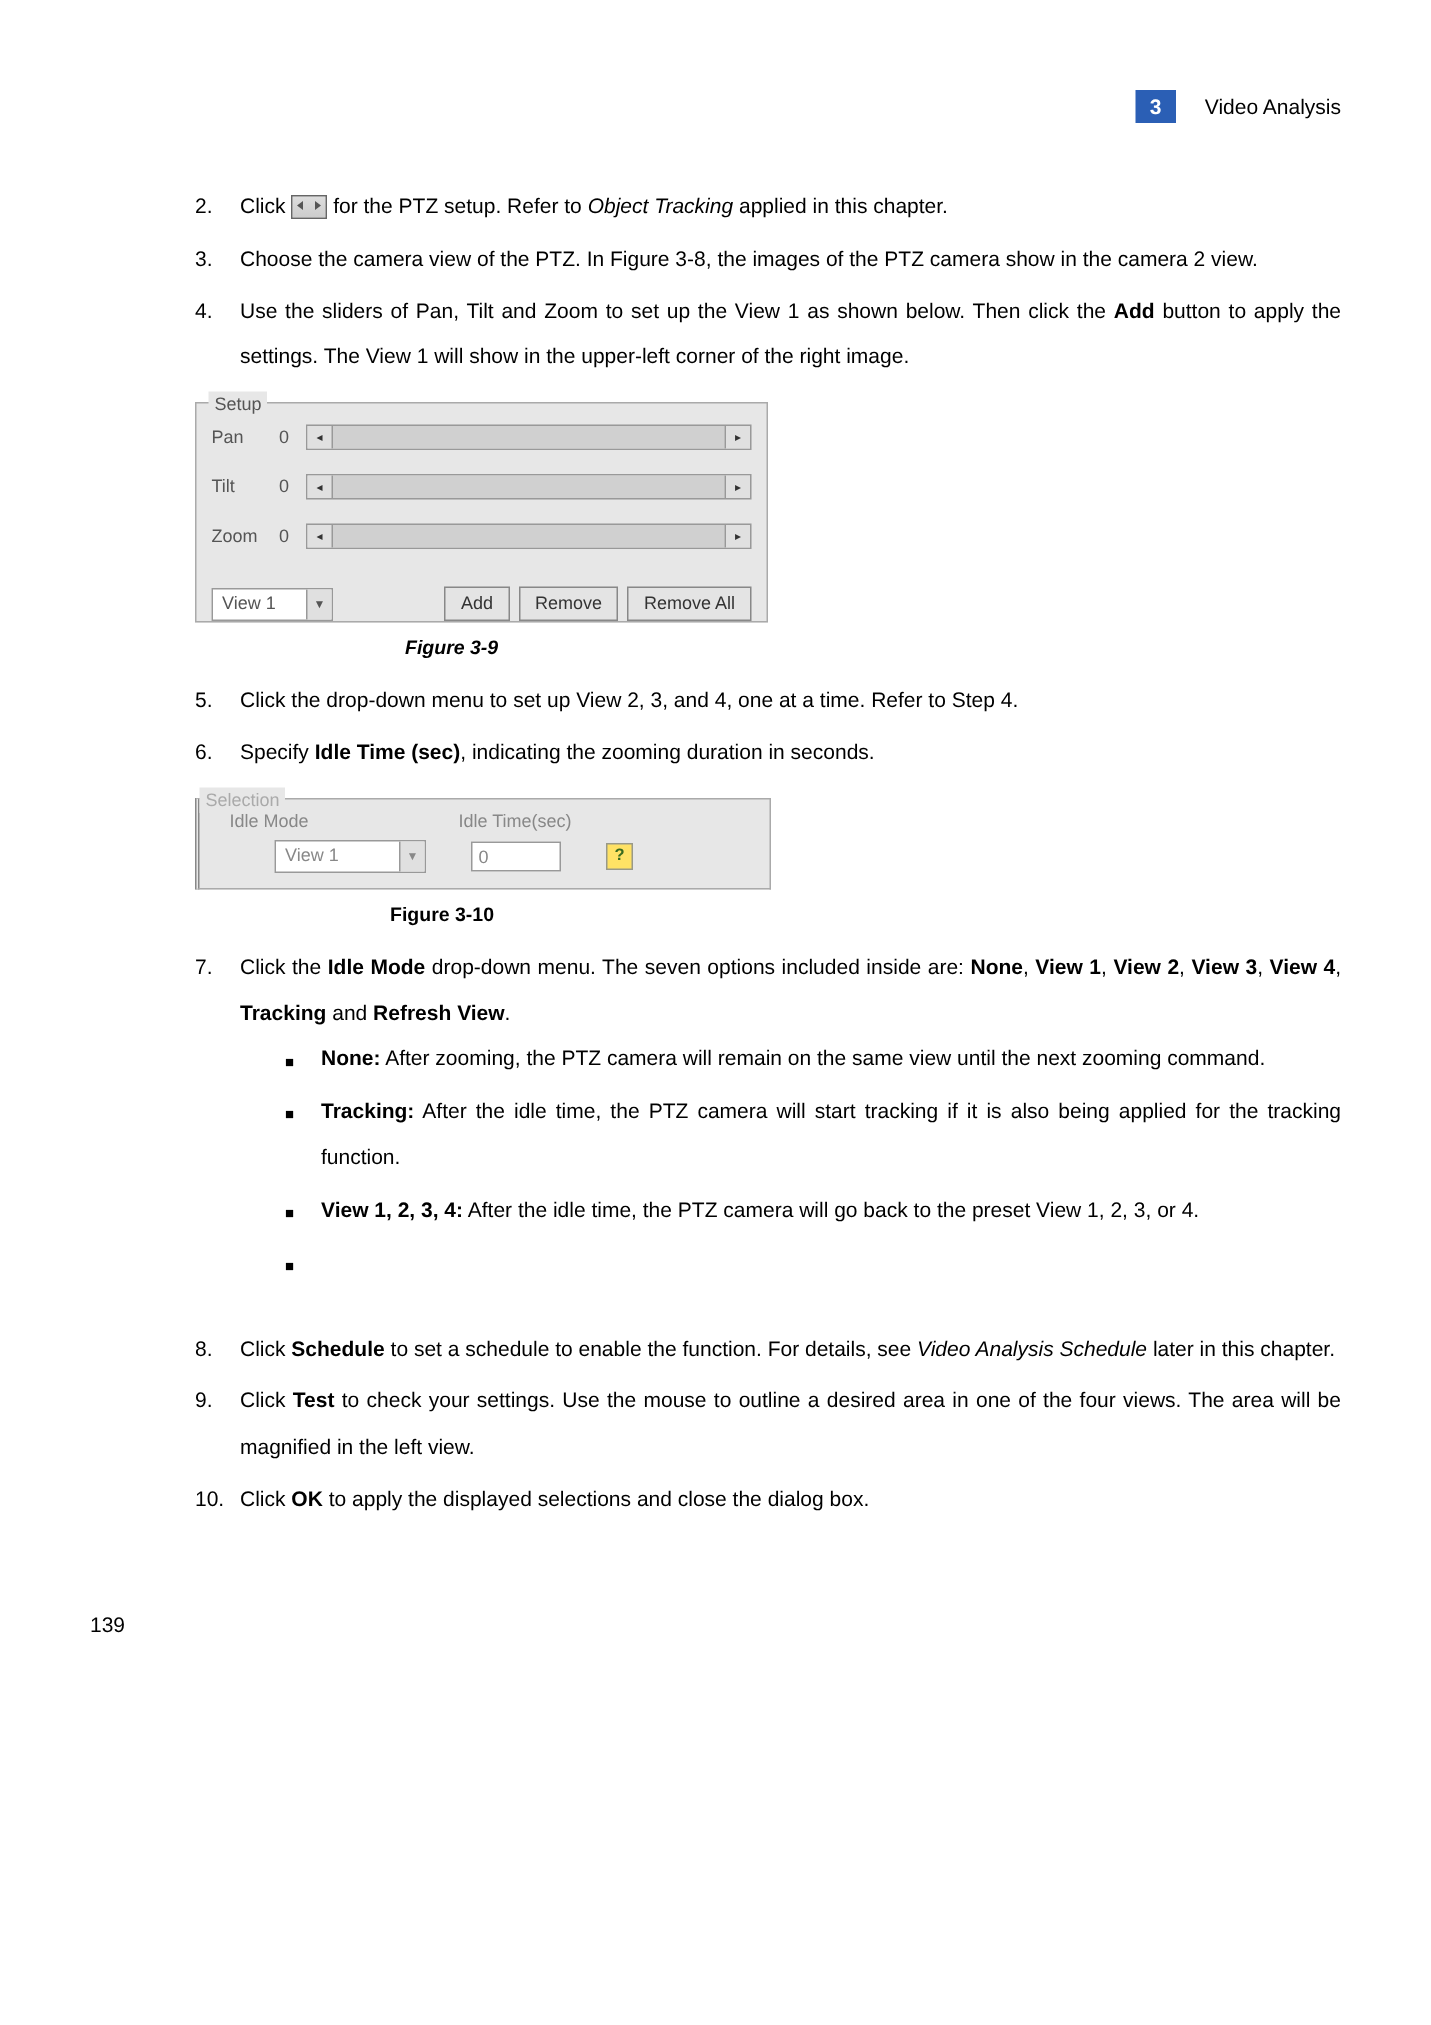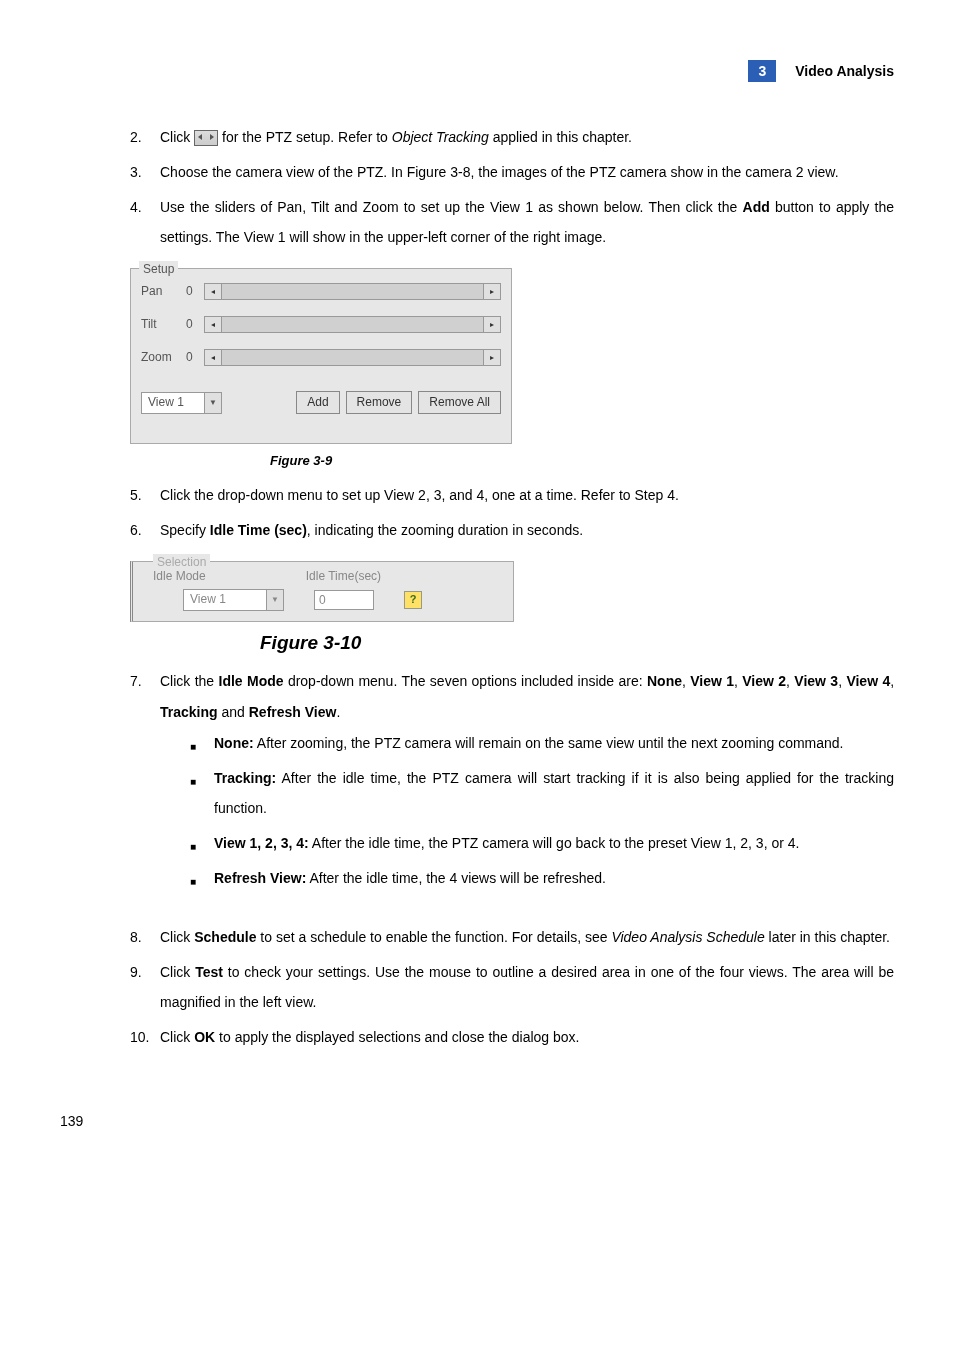--- a/index.html
+++ b/index.html
@@ -21,21 +21,21 @@
   .header-box {
     display: inline-block;
     background: #2b5fb5;
     color: #fff;
     padding: 3px 10px;
     margin-right: 15px;
     font-weight: bold;
   }
   .header-text {
     display: inline-block;
-    font-weight: bold;
+    font-weight: normal;
   }
   .content {
     margin-left: 70px;
     line-height: 2.2;
     text-align: justify;
   }
   .list-item {
     display: flex;
     margin-bottom: 4px;
   }
@@ -77,21 +77,21 @@
   .italic { font-style: italic; }
   .figure-wrap {
     margin: 15px 0 10px 0;
     line-height: 1.4;
   }
   
   .setup-box {
     width: 360px;
     border: 1px solid #aaa;
     background: #e7e7e7;
-    padding: 8px 10px 29px 10px;
+    padding: 8px 10px 0 10px;
     position: relative;
     font-family: Arial, sans-serif;
     color:#555;
   }
   .setup-title {
     position: absolute;
     top: -8px;
     left: 8px;
     background: #e7e7e7;
     padding: 0 4px;
@@ -160,39 +160,38 @@
     color:#333;
   }
   .caption {
     font-weight: bold;
     font-style: italic;
     margin: 8px 0 0 140px;
     font-size: 13px;
   }
   .caption2 {
     font-weight: bold;
-    font-style: italic;
     margin: 8px 0 0 130px;
-    font-size: 19px;
+    font-size: 13px;
   }
   
   .selection-box {
     width: 360px;
     border: 1px solid #aaa;
     border-left: 3px double #888;
     background: #e7e7e7;
     padding: 6px 10px 10px 10px;
     position: relative;
     color:#888;
     font-size:12px;
   }
   .selection-title {
     position:absolute;
     top:-8px;
-    left:20px;
+    left:0;
     background:#e7e7e7;
     padding:0 4px;
     font-size:12px;
     color:#aaa;
   }
   .sel-labels{ display:flex; gap:100px; margin-left:10px; margin-bottom:4px;}
   .sel-ctrls{ display:flex; gap:30px; align-items:center; margin-left:40px;}
   .text-input{
     border:1px solid #999;
     background:#fff;
@@ -350,21 +349,20 @@
           <div class="sub-item">
             <div class="sq-bullet">■</div>
             <div><span class="bold">Tracking:</span><span> After the idle time, the PTZ camera will start tracking if it is also being applied for the tracking function.</span></div>
           </div>
           <div class="sub-item">
             <div class="sq-bullet">■</div>
             <div><span class="bold">View 1, 2, 3, 4:</span><span> After the idle time, the PTZ camera will go back to the preset View 1, 2, 3, or 4.</span></div>
           </div>
           <div class="sub-item">
             <div class="sq-bullet">■</div>
-            <div><span class="bold">Refresh View:</span><span> After the idle time, the 4 views will be refreshed.</span></div>
           </div>
         </div>
       </div>
     </div>
 
     <div style="height:20px"></div>
 
     <div class="list-item">
       <div class="list-num">8.</div>
       <div class="list-body">

